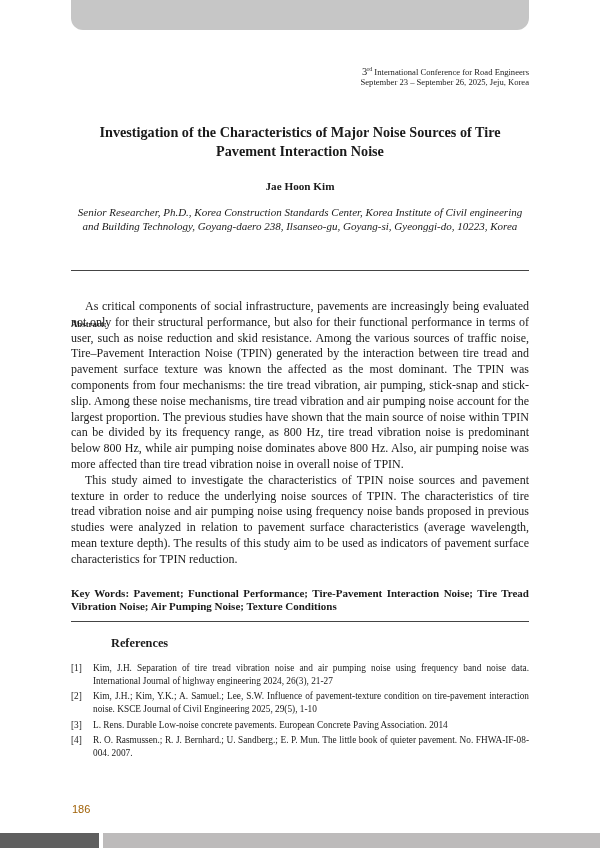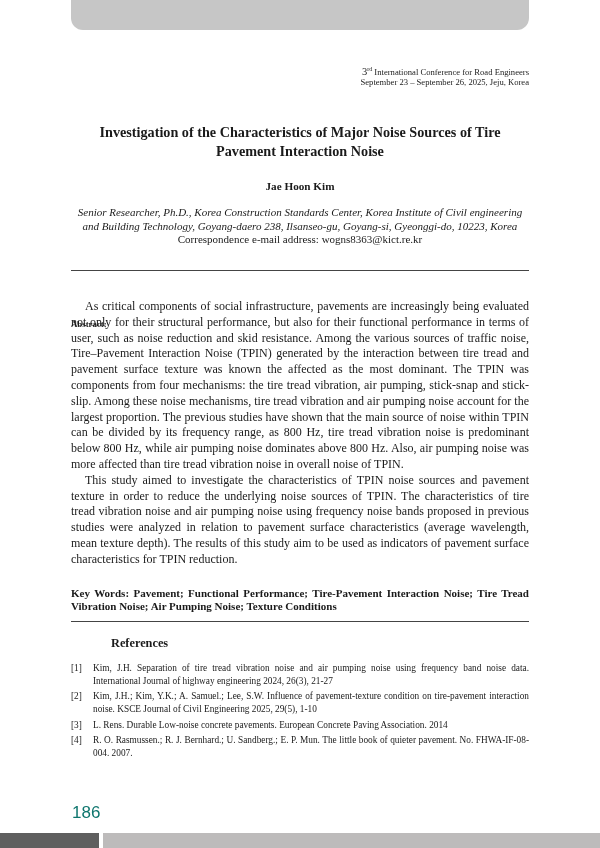--- a/index.html
+++ b/index.html
@@ -55,21 +55,21 @@
     position: absolute; left: 71px; top: 662px; width: 458px; font-size: 9.3px; line-height: 13px;
   }
   .ref { display: flex; margin-bottom: 2.4px; }
   .ref .num { width: 22px; flex: 0 0 22px; }
   .ref .txt { flex: 1; text-align: justify; }
   .footer {
     position: absolute; left: 0; top: 795px; width: 600px; height: 40px;
   }
   .page-num {
     position: absolute; left: 72px; top: 8px;
-    font-family: "Liberation Sans", "DejaVu Sans", sans-serif; font-size: 17px; color: #0f766e;
+    font-family: "Liberation Sans", "DejaVu Sans", sans-serif; font-size: 11px; color: #a16207;
   }
   .logo {
     position: absolute; left: 106px; top: 5px; height: 24px; display: flex; align-items: center;
     font-family: "Liberation Sans", "DejaVu Sans", sans-serif; color: #666;
   }
   .logo .icre {
     font-weight: bold; font-style: italic; font-size: 15px; letter-spacing: -0.5px; color: #8c8c8c;
     margin-right: 5px;
   }
   .logo .year { font-weight: bold; font-size: 17px; color: #555; margin-right: 5px; letter-spacing: -0.5px; }
@@ -86,21 +86,20 @@
 <div class="conf-header">
   <div><span class="big">3</span><sup>rd</sup><span> International Conference for Road Engineers</span></div>
   <div>September 23 – September 26, 2025, Jeju, Korea</div>
 </div>
 
 <div class="title">Investigation of the Characteristics of Major Noise Sources of Tire Pavement Interaction Noise</div>
 <div class="author">Jae Hoon Kim</div>
 
 <div class="affil">
   <div class="it">Senior Researcher, Ph.D., Korea Construction Standards Center, Korea Institute of Civil engineering and Building Technology, Goyang-daero 238, Ilsanseo-gu, Goyang-si, Gyeonggi-do, 10223, Korea</div>
-  <div>Correspondence e-mail address: wogns8363@kict.re.kr</div>
 </div>
 
 <div class="rule" style="top:270px;"></div>
 <div class="abstract-label">Abstract:</div>
 
 <div class="abstract">
   <p>As critical components of social infrastructure, pavements are increasingly being evaluated not only for their structural performance, but also for their functional performance in terms of user, such as noise reduction and skid resistance. Among the various sources of traffic noise, Tire–Pavement Interaction Noise (TPIN) generated by the interaction between tire tread and pavement surface texture was known the affected as the most dominant. The TPIN was components from four mechanisms: the tire tread vibration, air pumping, stick-snap and stick-slip. Among these noise mechanisms, tire tread vibration and air pumping noise account for the largest proportion. The previous studies have shown that the main source of noise within TPIN can be divided by its frequency range, as 800 Hz, tire tread vibration noise is predominant below 800 Hz, while air pumping noise dominates above 800 Hz. Also, air pumping noise was more affected than tire tread vibration noise in overall noise of TPIN.</p>
   <p>This study aimed to investigate the characteristics of TPIN noise sources and pavement texture in order to reduce the underlying noise sources of TPIN. The characteristics of tire tread vibration noise and air pumping noise using frequency noise bands proposed in previous studies were analyzed in relation to pavement surface characteristics (average wavelength, mean texture depth).  The results of this study aim to be used as indicators of pavement surface characteristics for TPIN reduction.</p>
 </div>
 

